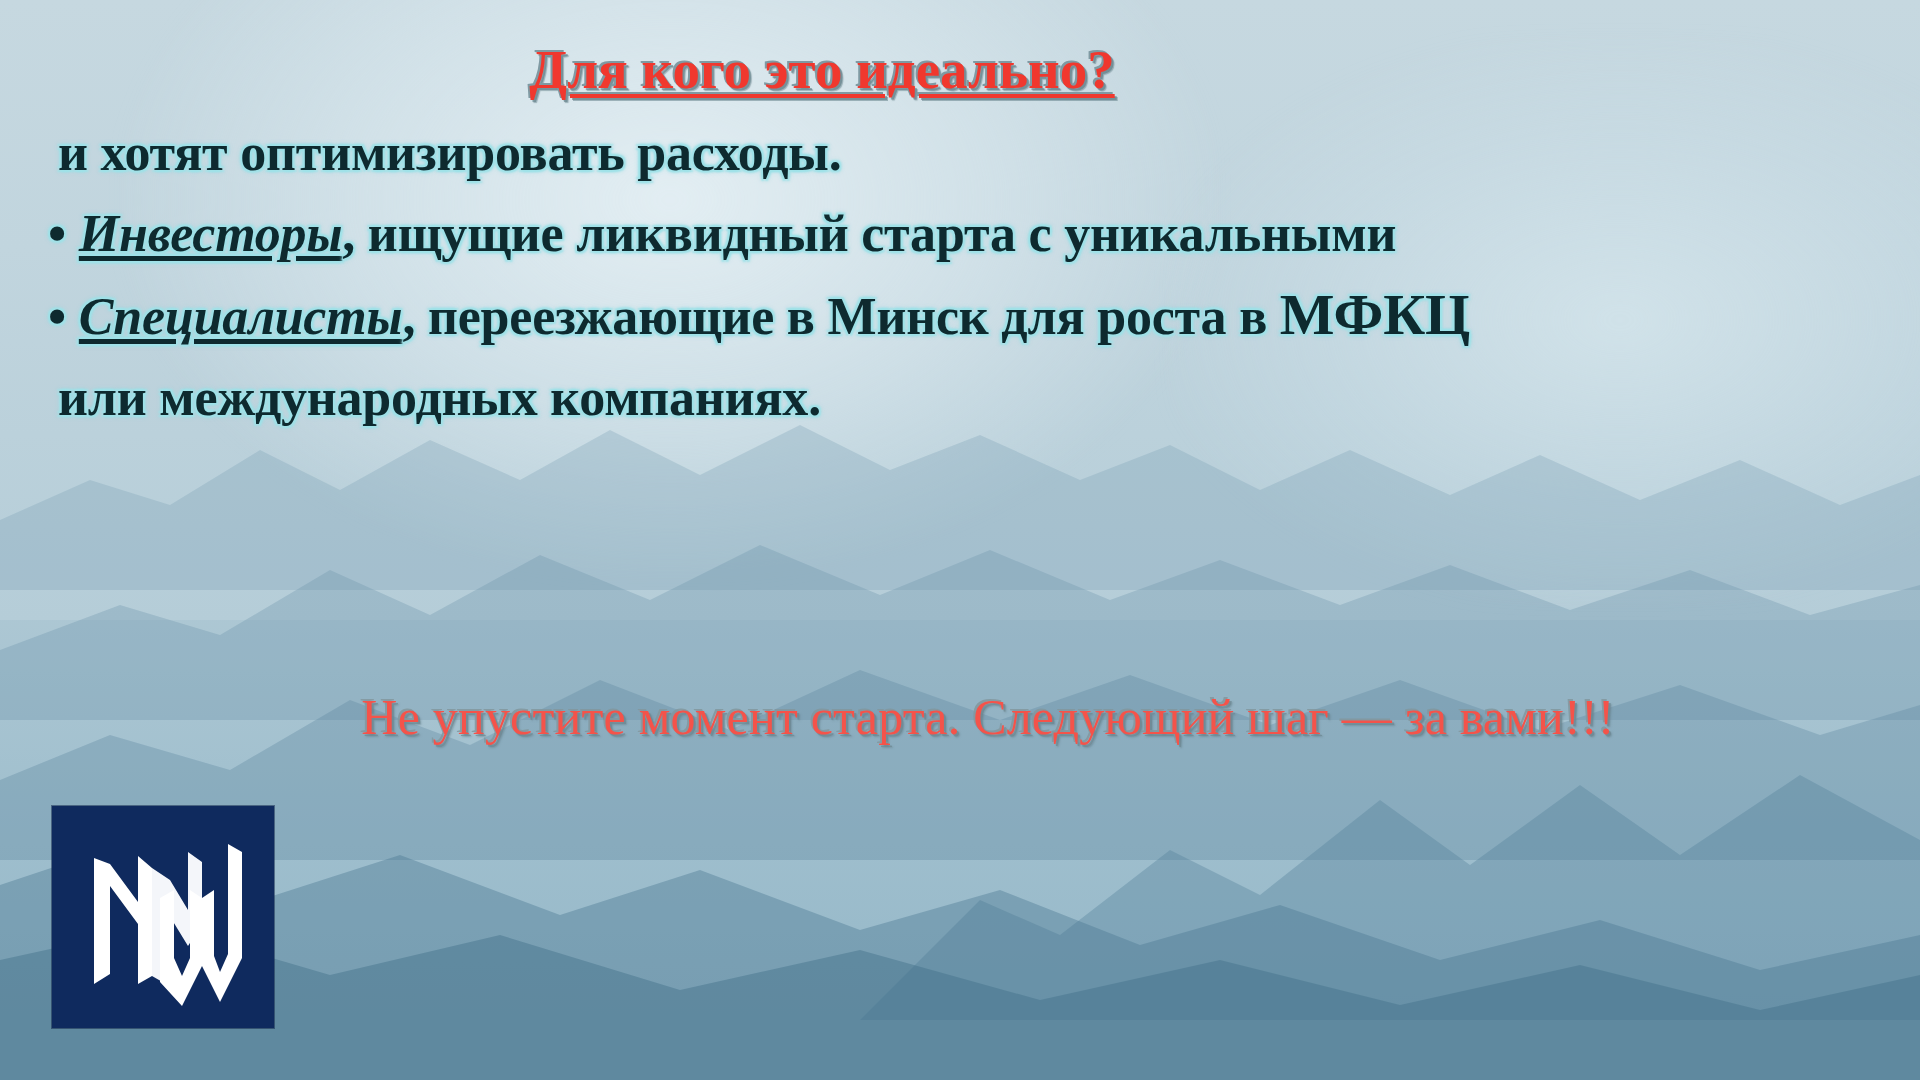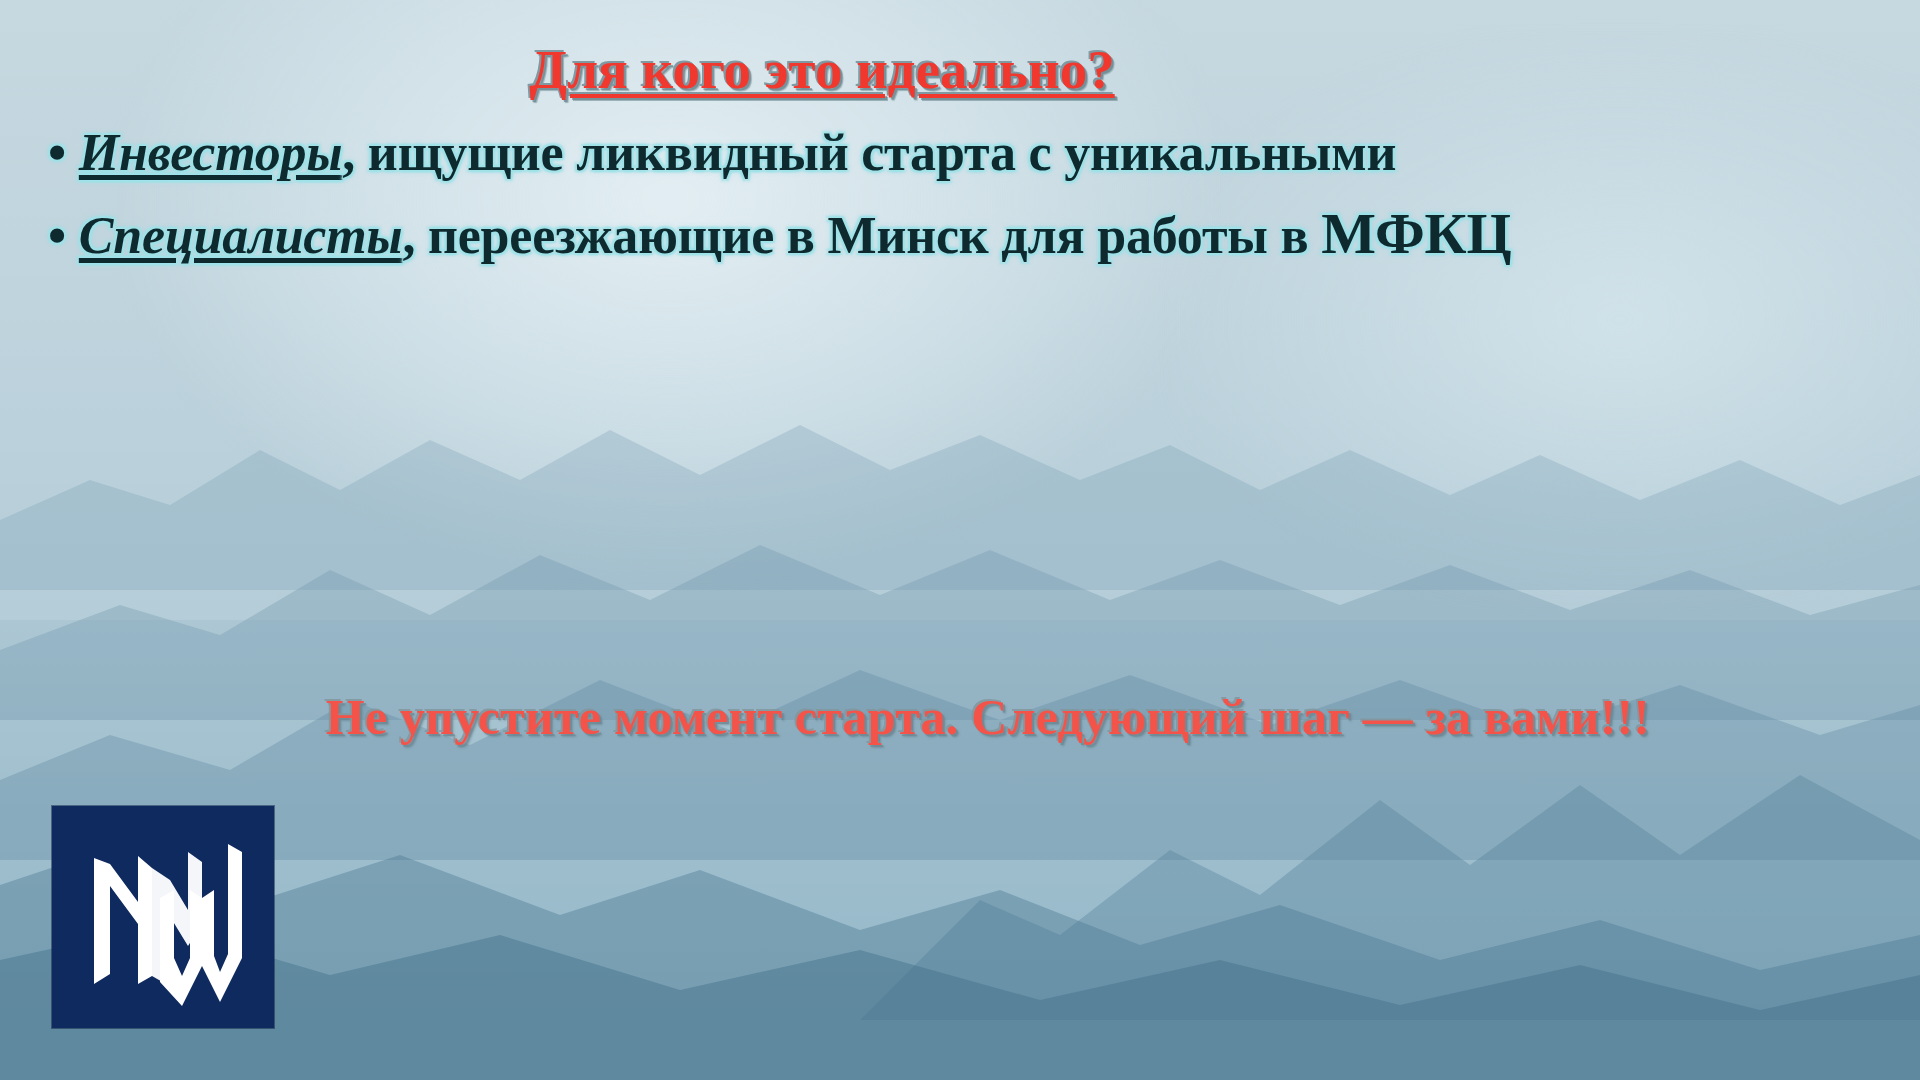--- a/index.html
+++ b/index.html
@@ -106,21 +106,21 @@
   
   #cta {
     position: absolute;
     left: 0; top: 688px;
     width: 1920px;
     text-align: center;
     padding-left: 28px;
   }
   #cta span {
     font-size: 50px;
-    font-weight: bold;
+    font-weight: normal;
     color: #f4534a;
     letter-spacing: 0.2px;
     white-space: nowrap;
     text-shadow:
       -2px -2px 0 rgba(130,150,158,0.85),
        2px  2px 0 rgba(110,135,145,0.7),
        3px  3px 2px rgba(100,128,138,0.55);
   }
 
   
@@ -179,29 +179,35 @@
       <path d="M0,240 L0,120 L160,85 L330,135 L500,95 L680,150 L860,110 L1040,160 L1220,120 L1400,165 L1580,125 L1760,170 L1920,135 L1920,240 Z" fill="#427089"></path>
     </svg>
   </div>
 
   <div id="title-block">
     <span id="title">Для кого это идеально?</span>
   </div>
 
   <div id="body">
 
+    <div class="line indent">
+      <span>и хотят оптимизировать расходы.</span>
+    </div>
 
     <div class="line">
       <span class="bullet-dot">•</span>
       <span class="em">Инвесторы</span><span>, ищущие ликвидный старта с уникальными</span>
     </div>
 
     <div class="line">
       <span class="bullet-dot">•</span>
-      <span class="em">Специалисты</span><span>, переезжающие в Минск для работы в </span><span class="big">МФКЦ</span>
+      <span class="em">Специалисты</span><span>, переезжающие в Минск для роста в </span><span class="big">МФКЦ</span>
+    </div>
+    <div class="line indent">
+      <span>или международных компаниях.</span>
     </div>
 
   </div>
 
   <div id="cta">
     <span>Не упустите момент старта. Следующий шаг — за вами!!!</span>
   </div>
 
   <div id="logo">
     <svg width="222" height="222" viewBox="0 0 222 222">

